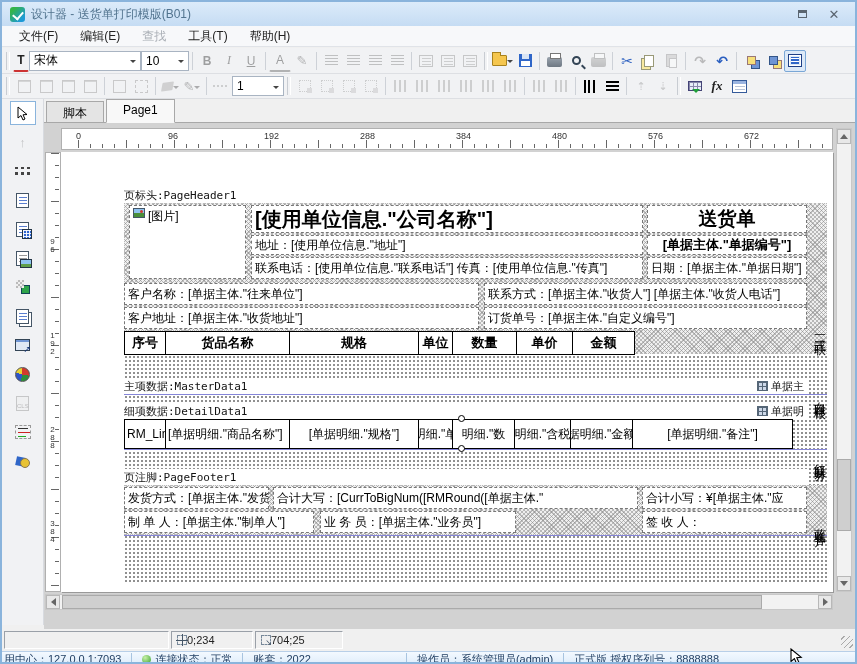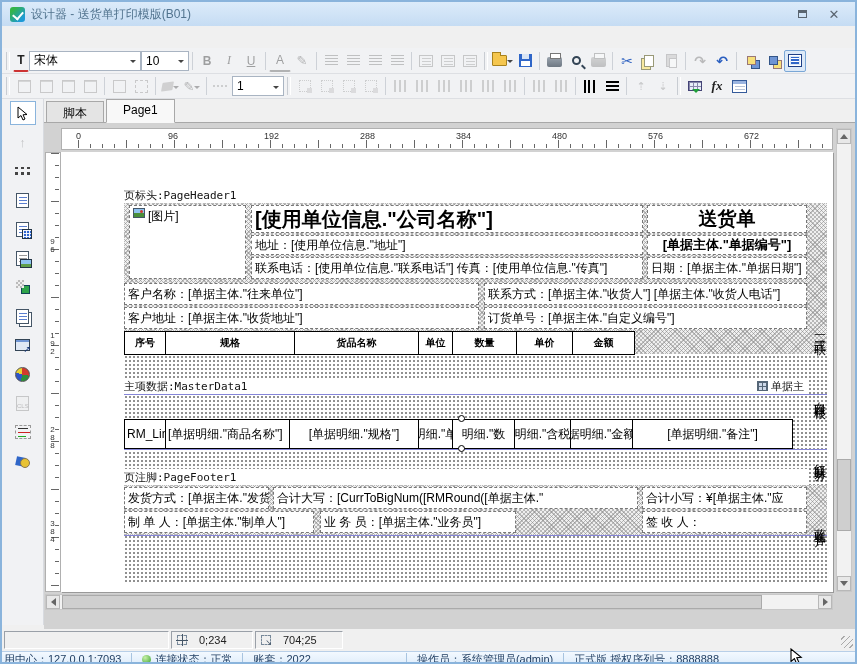--- a/index.html
+++ b/index.html
@@ -107,42 +107,42 @@
   .dots{position:absolute;background-color:#fff;background-image:radial-gradient(circle,#8c8c8c .7px,transparent .9px);background-size:4px 4px}
   .hatch{position:absolute;background-color:#efefef;background-image:repeating-linear-gradient(45deg,rgba(130,130,130,.5) 0 1px,transparent 1px 3px),repeating-linear-gradient(135deg,rgba(130,130,130,.5) 0 1px,transparent 1px 3px)}
   .bandstrip{position:absolute;height:16px;background:#fff;display:flex;align-items:center;font-family:"DejaVu Sans Mono",monospace;font-size:11px;color:#111;white-space:nowrap}
   .bandtag{position:absolute;right:0;top:0;height:16px;display:flex;align-items:center;gap:3px;background:#fff;padding-left:2px;overflow:hidden;font-size:11px}
   .i-dsgrid{width:11px;height:10px;border:1px solid #567;background:#cdd8e8;background-image:linear-gradient(#567 1px,transparent 1px),linear-gradient(90deg,#567 1px,transparent 1px);background-size:4px 4px;flex:0 0 auto}
   .blueline{position:absolute;height:1px;background:#8585d8}
   .el{position:absolute;background:#fff;border:1px dashed #777;font-size:12px;color:#000;display:flex;align-items:center;padding:0 3px;white-space:nowrap;overflow:hidden}
   .el.big{font-size:20px;font-weight:bold}
   .el.ctr{justify-content:center}
   .trow{position:absolute;display:flex}
-  .hc{background:#fff;border:1px solid #000;margin-left:-1px;display:flex;align-items:center;justify-content:center;font-weight:bold;font-size:10px;white-space:nowrap;overflow:hidden}
+  .hc{background:#fff;border:1px solid #000;margin-left:-1px;display:flex;align-items:center;justify-content:center;font-weight:bold;font-size:13px;white-space:nowrap;overflow:hidden}
   .hc:first-child{margin-left:0}
   .dc{background:#fff;border:1px solid #000;margin-left:-1px;display:flex;align-items:center;justify-content:center;font-size:12px;white-space:nowrap;overflow:hidden}
   .dc:first-child{margin-left:0}
   .dc.lft{justify-content:flex-start;padding-left:2px}
   .vtext{position:absolute;writing-mode:vertical-rl;text-orientation:upright;font-size:12px;color:#000;letter-spacing:2px;white-space:nowrap}
   .handle{position:absolute;width:7px;height:7px;border:1px solid #000;border-radius:50%;background:#fff;z-index:5}
   .pic-icon{width:12px;height:10px;border:1px solid #456;background:linear-gradient(#8fc3f0 55%,#4a8f3a 55%);position:relative;flex:0 0 auto;margin-right:3px}
   .pic-icon::after{content:"";position:absolute;right:1px;top:1px;width:3px;height:3px;border-radius:50%;background:#d23b2e}
   
   .vscroll{position:absolute;right:4px;top:5px;width:16px;height:464px;background:#f2f2f2;border:1px solid #c8c8c8}
   .sbtn{position:absolute;left:0;width:14px;height:15px;background:#e8e8e8;border:1px solid #b8b8b8;display:flex;align-items:center;justify-content:center}
   .tri-up{width:0;height:0;border:4px solid transparent;border-bottom:5px solid #666;margin-top:-4px}
   .tri-dn{width:0;height:0;border:4px solid transparent;border-top:5px solid #666;margin-bottom:-4px}
   .tri-rt{width:0;height:0;border:4px solid transparent;border-left:5px solid #666;margin-right:-4px}
   .tri-lf{width:0;height:0;border:4px solid transparent;border-right:5px solid #666;margin-left:-4px}
   .vthumb{position:absolute;left:0;width:14px;background:#cfcfcf;border:1px solid #aaa}
   .hscroll{position:absolute;left:1px;top:471px;width:788px;height:16px;background:#f2f2f2;border:1px solid #c8c8c8}
   .hthumb{position:absolute;top:0;height:14px;background:#cfcfcf;border:1px solid #aaa}
   
   .statusbar{position:absolute;left:0;right:0;top:628px;height:20px;background:#f0f0f0;display:flex;gap:2px;padding:1px 2px;font-size:11px;color:#222}
-  .spanel{border:1px solid;border-color:#9aa0a8 #fff #fff #9aa0a8;display:flex;align-items:center;gap:12px;padding:8px 5px;overflow:hidden;white-space:nowrap}
+  .spanel{border:1px solid;border-color:#9aa0a8 #fff #fff #9aa0a8;display:flex;align-items:center;gap:0;padding:8px 5px;overflow:hidden;white-space:nowrap}
   .i-pos{width:10px;height:10px;border:1px dashed #789;position:relative;flex:0 0 auto}
   .i-pos::before{content:"";position:absolute;left:4px;top:-2px;bottom:-2px;width:1px;background:#456}
   .i-pos::after{content:"";position:absolute;top:4px;left:-2px;right:-2px;height:1px;background:#456}
   .i-size{width:10px;height:10px;border:1px dashed #789;position:relative;flex:0 0 auto}
   .i-size::after{content:"↘";position:absolute;right:-2px;bottom:-3px;font-size:8px;color:#456}
   .gripcorner{position:absolute;right:2px;bottom:2px;width:12px;height:12px;background:repeating-linear-gradient(135deg,transparent 0 2px,#aaa 2px 3px,transparent 3px 4px)}
   .appbar{position:absolute;left:0;right:0;top:649px;height:15px;background:linear-gradient(#f3f9ff,#dcebfa);border-top:1px solid #b8cfe8;font-size:11px;color:#1c3a5e;display:flex;align-items:center;white-space:nowrap;overflow:hidden}
   .appsep{width:1px;height:12px;background:#a8c4e0;margin:0 10px;flex:0 0 auto}
   .ball{width:9px;height:9px;border-radius:50%;background:radial-gradient(circle at 35% 30%,#c8f0a8,#35a02a);flex:0 0 auto;margin-right:4px}
   .cursor{position:absolute;z-index:20}
@@ -156,20 +156,27 @@
     <span class="appicon"></span>
     <span class="title">设计器 - 送货单打印模版(B01)</span>
     <span class="winbtn">
         <span class="i-restore"></span>
       </span>
     <span class="winbtn">
         <span class="i-close">✕</span>
       </span>
   </div>
 
+  <div class="menubar">
+    <span class="menu-item">文件(F)</span>
+    <span class="menu-item">编辑(E)</span>
+    <span class="menu-item dis">查找</span>
+    <span class="menu-item">工具(T)</span>
+    <span class="menu-item">帮助(H)</span>
+  </div>
 
   <div class="tb tb1">
     <span class="grip"></span>
     <span class="tbn" style="font-weight:bold;border-bottom:2px solid #c33;min-width:16px">T</span>
     <span class="combo" style="width:112px">
         <span style="flex:1">宋体</span>
         <span class="caret"></span>
       </span>
     <span class="combo" style="width:48px">
         <span style="flex:1">10</span>
@@ -458,37 +465,44 @@
       <div class="el ctr" style="left:586px;top:83px;width:160px;height:20px;font-weight:bold;font-size:13px">[单据主体."单据编号"]</div>
       <div class="el" style="left:586px;top:105px;width:160px;height:22px">日期：[单据主体."单据日期"]</div>
 
       <div class="el" style="left:63px;top:131px;width:355px;height:22px">客户名称：[单据主体."往来单位"]</div>
       <div class="el" style="left:423px;top:131px;width:323px;height:22px">联系方式：[单据主体."收货人"] [单据主体."收货人电话"]</div>
       <div class="el" style="left:63px;top:155px;width:355px;height:22px">客户地址：[单据主体."收货地址"]</div>
       <div class="el" style="left:423px;top:155px;width:323px;height:22px">订货单号：[单据主体."自定义编号"]</div>
 
       <div class="trow" style="left:63px;top:179px;height:24px">
         <span class="hc" style="width:42px">序号</span>
+        <span class="hc" style="width:125px">货品名称</span>
         <span class="hc" style="width:130px">规格</span>
-        <span class="hc" style="width:125px">货品名称</span>
         <span class="hc" style="width:35px">单位</span>
         <span class="hc" style="width:65px">数量</span>
         <span class="hc" style="width:57px">单价</span>
         <span class="hc" style="width:63px">金额</span>
       </div>
 
       <div class="bandstrip" style="left:63px;top:226px;width:685px">
         <span>主项数据:MasterData1</span>
         <span class="bandtag" style="width:54px">
           <span class="i-dsgrid"></span>
           <span>单据主</span>
         </span>
       </div>
       <div class="blueline" style="left:63px;top:242px;width:703px"></div>
 
+      <div class="bandstrip" style="left:63px;top:251px;width:685px">
+        <span>细项数据:DetailData1</span>
+        <span class="bandtag" style="width:54px">
+          <span class="i-dsgrid"></span>
+          <span>单据明</span>
+        </span>
+      </div>
 
       <div class="trow" style="left:63px;top:267px;height:30px">
         <span class="dc lft" style="width:42px">RM_Lin</span>
         <span class="dc lft" style="width:125px">[单据明细."商品名称"]</span>
         <span class="dc" style="width:130px">[单据明细."规格"]</span>
         <span class="dc" style="width:35px">明细."单</span>
         <span class="dc" style="width:63px">明细."数</span>
         <span class="dc" style="width:57px">明细."含税</span>
         <span class="dc" style="width:63px">据明细."金额</span>
         <span class="dc" style="width:161px">[单据明细."备注"]</span>

